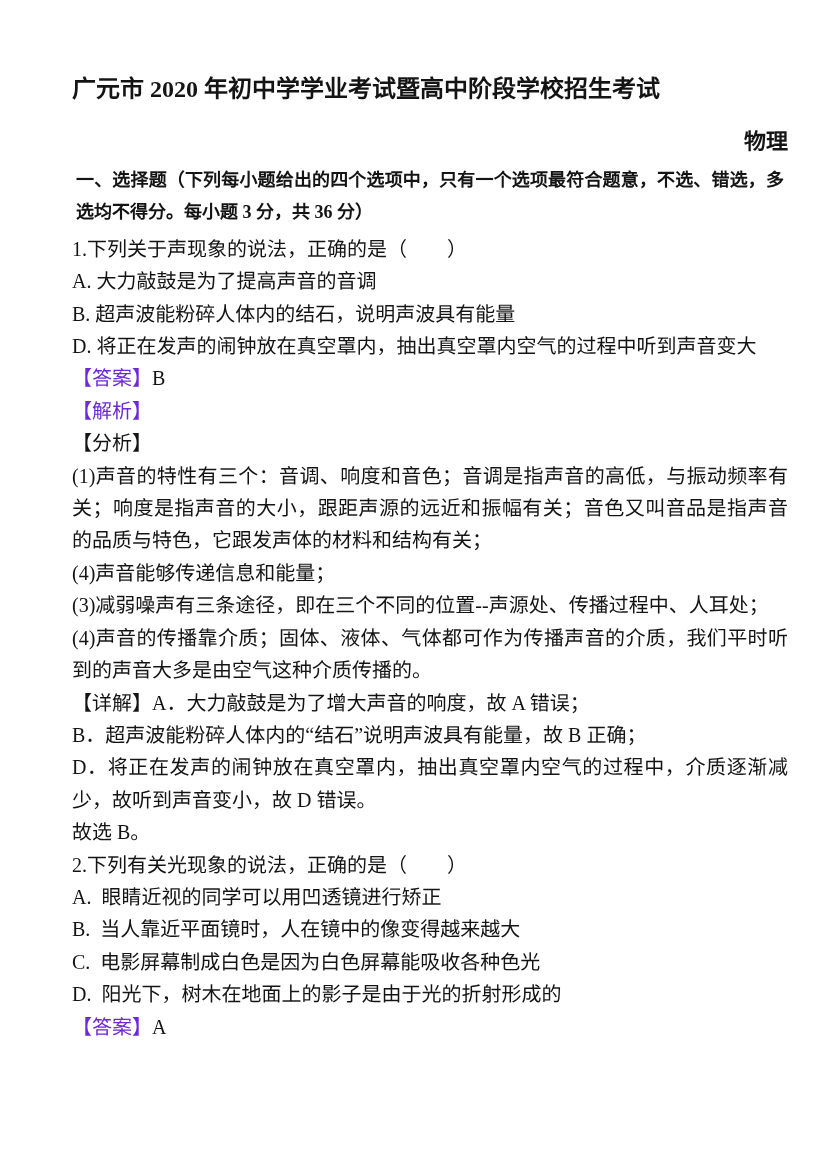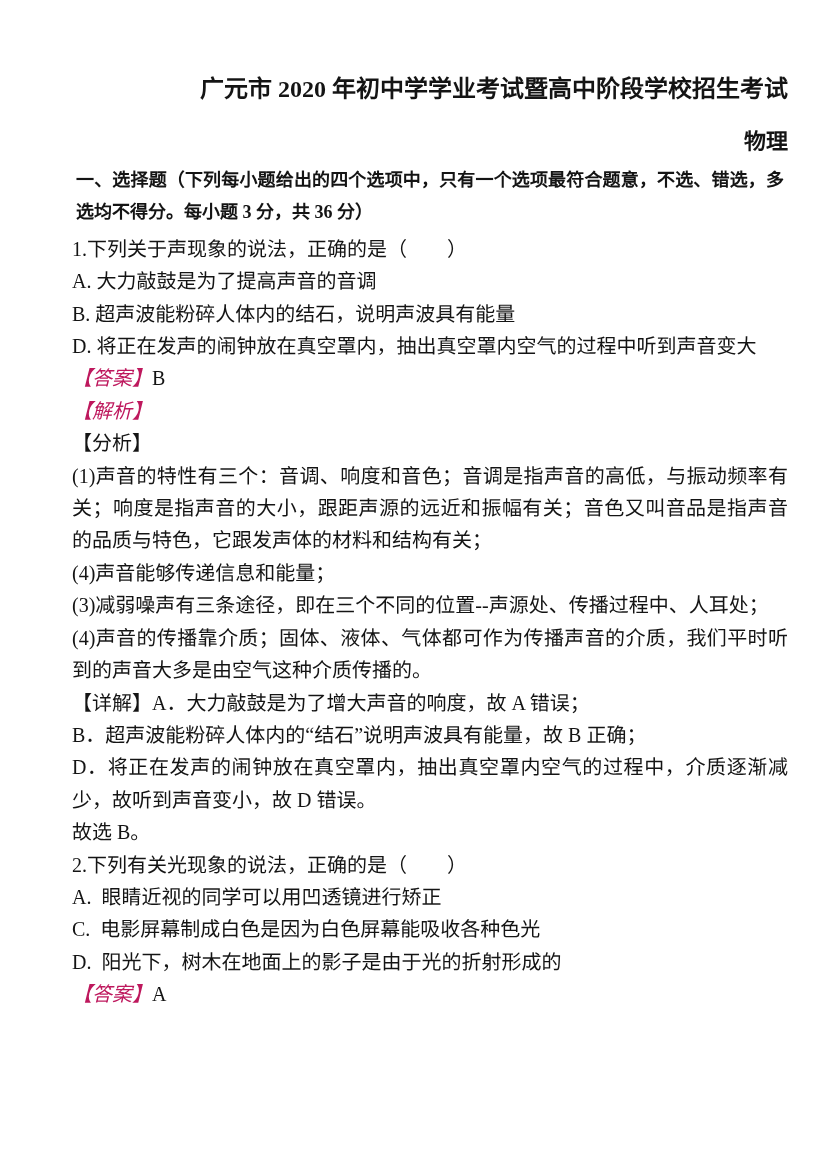--- a/index.html
+++ b/index.html
@@ -20,21 +20,21 @@
     color: #141414;
   }
   .content {
     width: 716px;
   }
   .exam-title {
     margin: 0 0 20px 0;
     font-size: 24px;
     font-weight: bold;
     line-height: 34px;
-    text-align: right;
+    text-align: left;
     white-space: pre-wrap;
   }
   .exam-subject {
     margin: 0 0 6px 0;
     font-size: 22px;
     font-weight: bold;
     line-height: 32px;
     text-align: right;
     white-space: pre-wrap;
   }
@@ -47,22 +47,21 @@
     white-space: pre-wrap;
   }
   p.line {
     margin: 0;
     font-size: 20px;
     line-height: 32.4px;
     text-align: justify;
     white-space: pre-wrap;
   }
   .blue {
-    color: #be185d;
-    font-style: italic;
+    color: #6d28d9;
   }
 </style>
 </head>
 <body>
 
 <div class="page">
   <div class="content">
 
     <h1 class="exam-title">广元市 2020 年初中学学业考试暨高中阶段学校招生考试</h1>
     <h2 class="exam-subject">物理</h2>
@@ -88,20 +87,21 @@
       <p class="line"><span>【详解】</span><span>A．大力敲鼓是为了增大声音的响度，故 A 错误；</span></p>
       <p class="line">B．超声波能粉碎人体内的“结石”说明声波具有能量，故 B 正确；</p>
       <p class="line">D．将正在发声的闹钟放在真空罩内，抽出真空罩内空气的过程中，介质逐渐减少，故听到声音变小，故 D 错误。</p>
 
       <p class="line">故选 B。</p>
     </section>
 
     <section>
       <p class="line">2.下列有关光现象的说法，正确的是（　　）</p>
       <p class="line">A.  眼睛近视的同学可以用凹透镜进行矫正</p>
+      <p class="line">B.  当人靠近平面镜时，人在镜中的像变得越来越大</p>
       <p class="line">C.  电影屏幕制成白色是因为白色屏幕能吸收各种色光</p>
       <p class="line">D.  阳光下，树木在地面上的影子是由于光的折射形成的</p>
 
       <p class="line"><span class="blue">【答案】</span><span>A</span></p>
     </section>
 
   </div>
 </div>
 
 </body></html>

